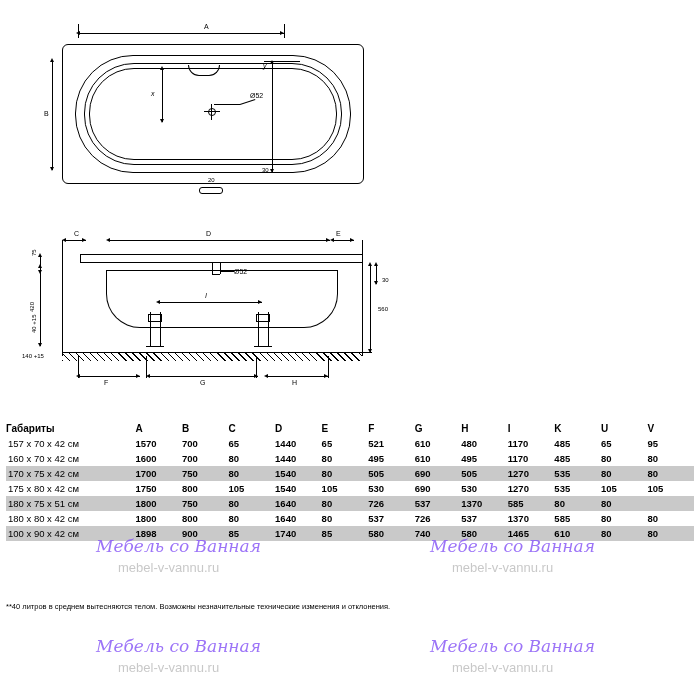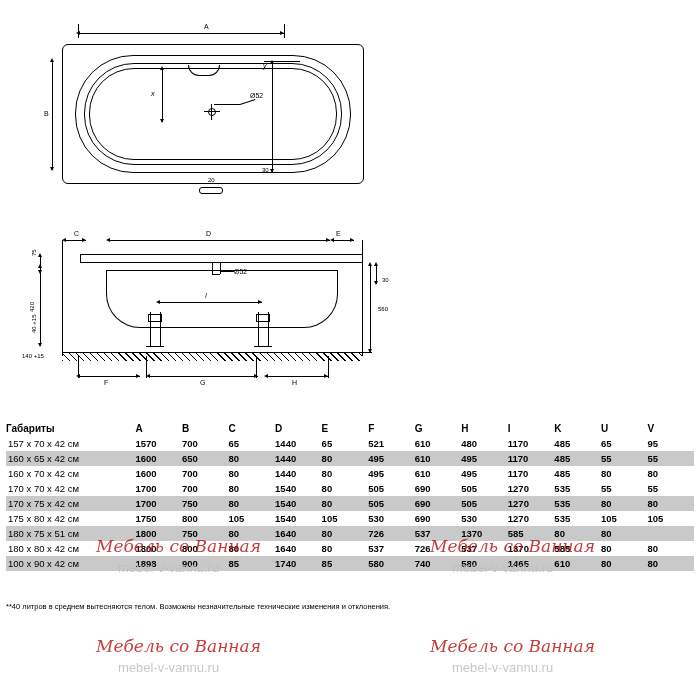--- a/index.html
+++ b/index.html
@@ -56,21 +56,21 @@
   }
   table.specs th,table.specs td{padding:0;height:15px;line-height:15px;text-align:left;font-weight:normal;}
   table.specs thead th{font-weight:bold;font-size:10px;}
   table.specs tbody tr.alt{background:#c9c9c9;}
   table.specs td.dim{font-weight:normal;width:112px;padding-left:2px;}
   table.specs td.v{width:41px;font-weight:bold;}
   .note{position:absolute;left:6px;top:602px;font-size:7.5px;color:#000;}
 
   
   .wm{position:absolute;color:#bdbdbd;opacity:.85;white-space:nowrap;pointer-events:none;}
-  .wm-script{font-family:"DejaVu Serif", serif;font-style:italic;font-size:17px;color:#b91c1c;}
+  .wm-script{font-family:"DejaVu Serif", serif;font-style:italic;font-size:17px;color:#8b5cf6;}
   .wm-plain{font-family:"Liberation Sans", sans-serif;font-size:13px;color:#bfbfbf;}
 </style>
 </head>
 <body>
 
 <div class="wrap">
 
   <div id="topview">
     <div class="tub-outer"></div>
     <div class="tub-inner1"></div>
@@ -237,64 +237,34 @@
           <td class="v">1440</td>
           <td class="v">65</td>
           <td class="v">521</td>
           <td class="v">610</td>
           <td class="v">480</td>
           <td class="v">1170</td>
           <td class="v">485</td>
           <td class="v">65</td>
           <td class="v">95</td>
         </tr>
-        <tr class="alt">
-          <td class="dim">160 x 65 x 42 см</td>
+        <tr>
+          <td class="dim">160 x 70 x 42 см</td>
           <td class="v">1600</td>
-          <td class="v">650</td>
+          <td class="v">700</td>
           <td class="v">80</td>
           <td class="v">1440</td>
           <td class="v">80</td>
           <td class="v">495</td>
           <td class="v">610</td>
           <td class="v">495</td>
           <td class="v">1170</td>
           <td class="v">485</td>
-          <td class="v">55</td>
-          <td class="v">55</td>
-        </tr>
-        <tr>
-          <td class="dim">160 x 70 x 42 см</td>
-          <td class="v">1600</td>
-          <td class="v">700</td>
-          <td class="v">80</td>
-          <td class="v">1440</td>
-          <td class="v">80</td>
-          <td class="v">495</td>
-          <td class="v">610</td>
-          <td class="v">495</td>
-          <td class="v">1170</td>
-          <td class="v">485</td>
-          <td class="v">80</td>
-          <td class="v">80</td>
-        </tr>
-        <tr>
-          <td class="dim">170 x 70 x 42 см</td>
-          <td class="v">1700</td>
-          <td class="v">700</td>
-          <td class="v">80</td>
-          <td class="v">1540</td>
-          <td class="v">80</td>
-          <td class="v">505</td>
-          <td class="v">690</td>
-          <td class="v">505</td>
-          <td class="v">1270</td>
-          <td class="v">535</td>
-          <td class="v">55</td>
-          <td class="v">55</td>
+          <td class="v">80</td>
+          <td class="v">80</td>
         </tr>
         <tr class="alt">
           <td class="dim">170 x 75 x 42 см</td>
           <td class="v">1700</td>
           <td class="v">750</td>
           <td class="v">80</td>
           <td class="v">1540</td>
           <td class="v">80</td>
           <td class="v">505</td>
           <td class="v">690</td>

